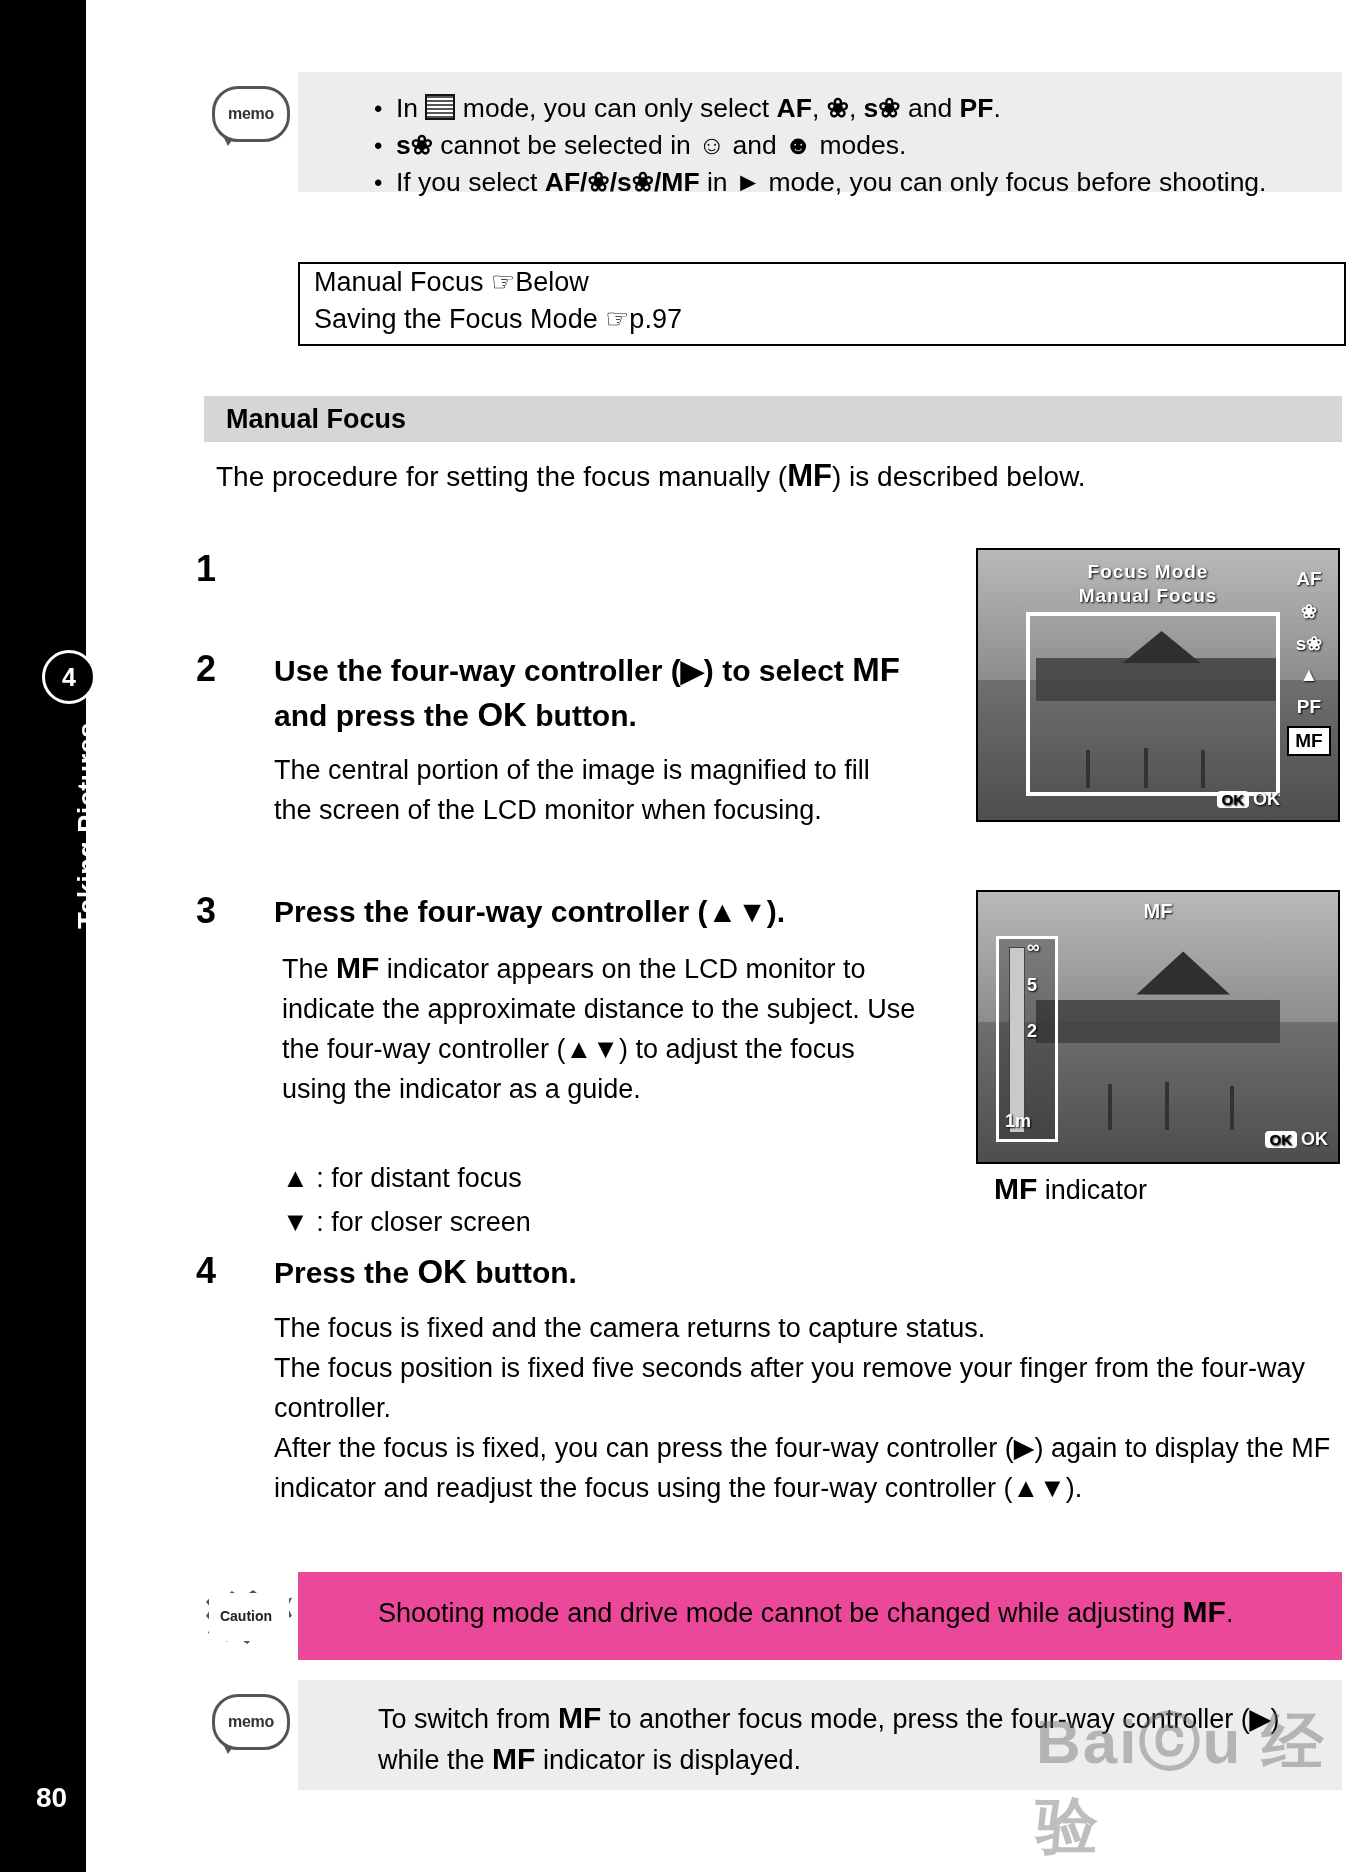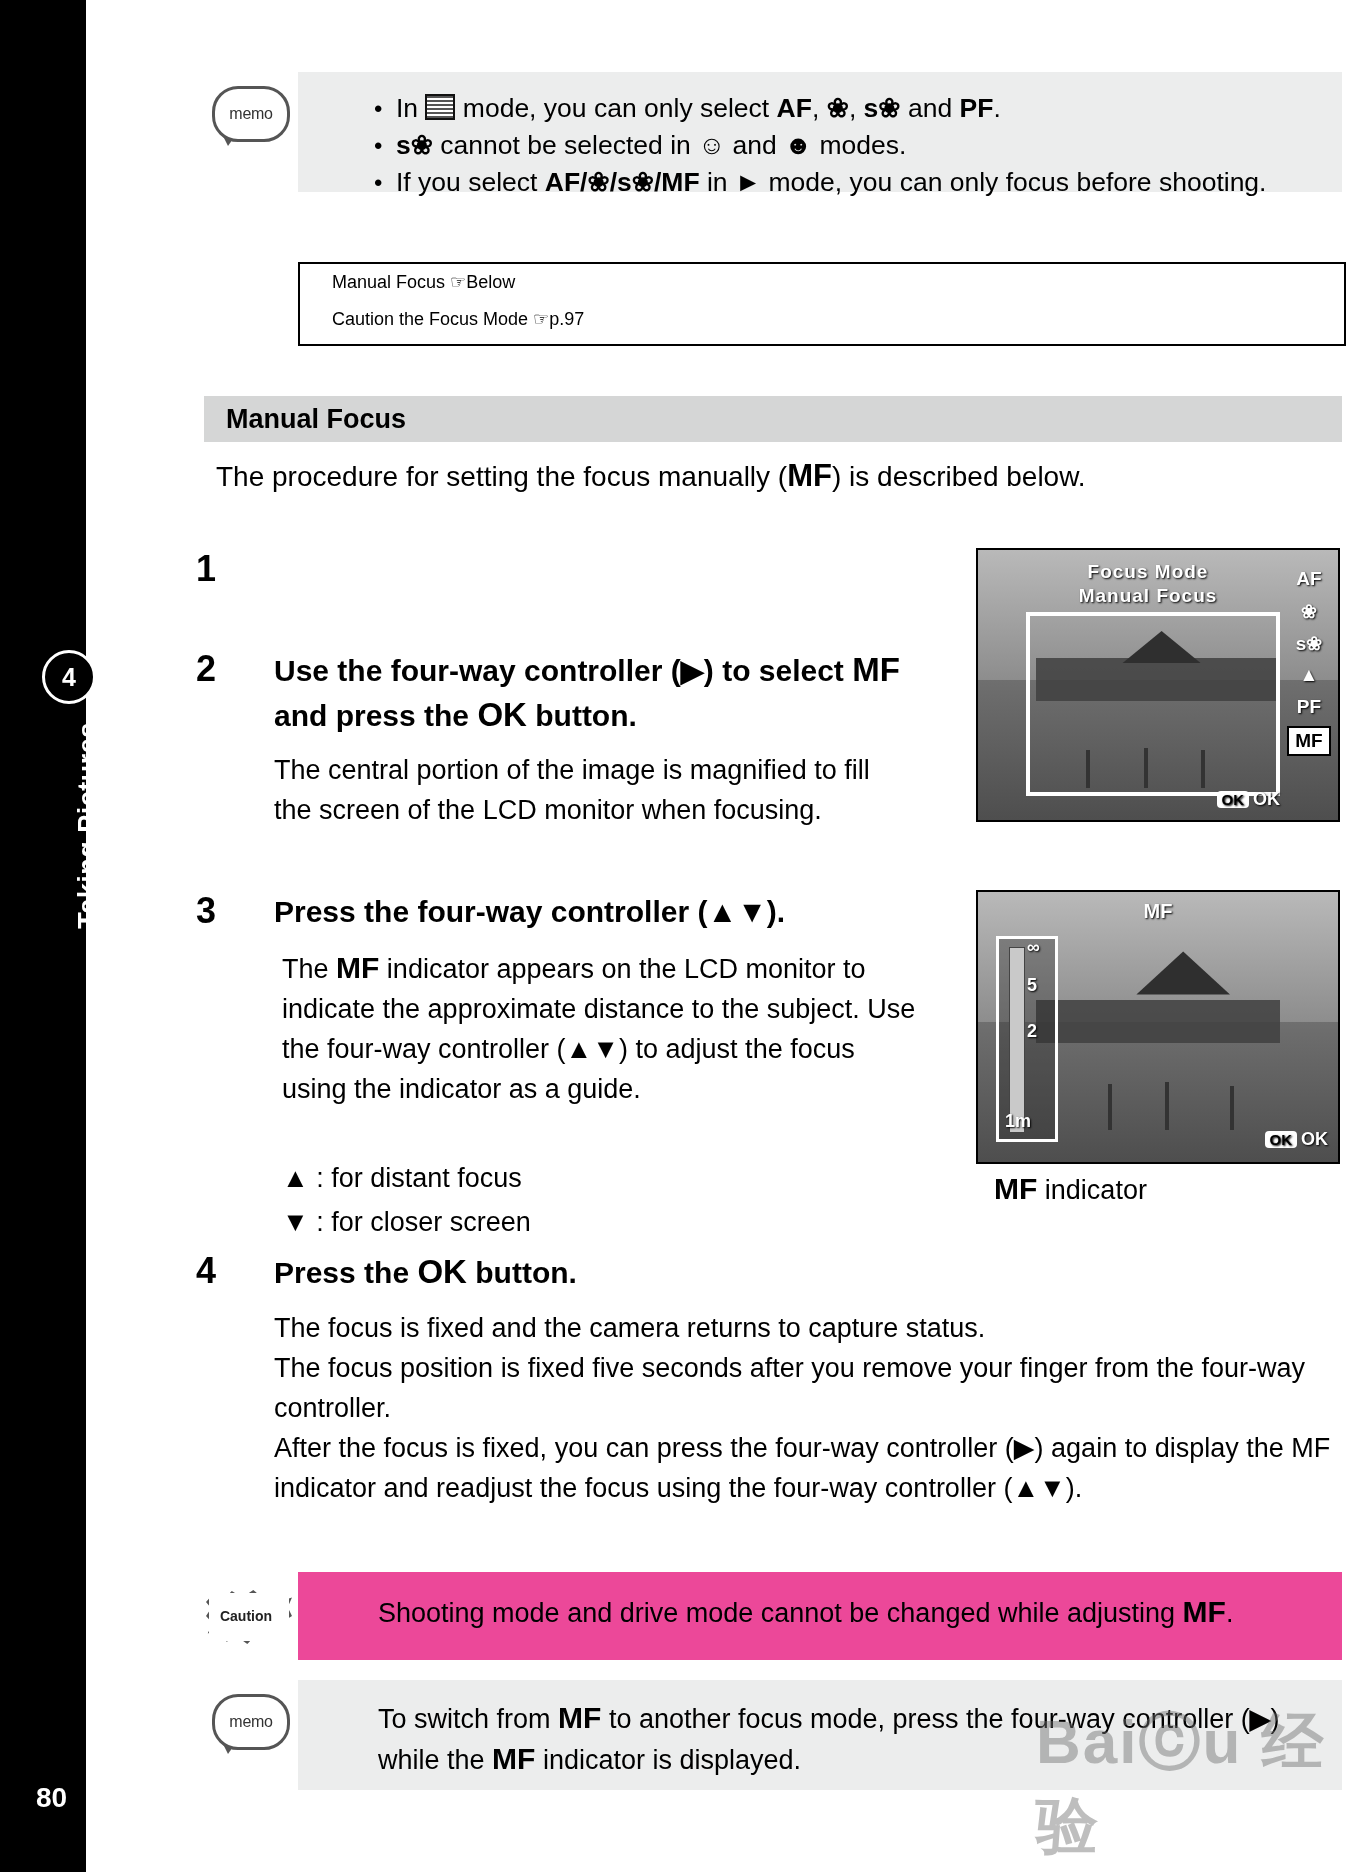--- a/index.html
+++ b/index.html
@@ -36,21 +36,21 @@
   .memo-box{
     position:absolute;background:#eceded;
   }
   #memo1{left:212px;top:72px;width:1044px;height:120px;}
   .memo-icon{
     position:absolute;width:72px;height:62px;
   }
   .memo-icon .bubble{
     position:absolute;left:0;top:0;width:72px;height:50px;border:3px solid #555;border-radius:26px;
     background:#fff;display:flex;align-items:center;justify-content:center;
-    font-size:16px;color:#333;font-weight:normal;letter-spacing:-.3px;
+    font-size:16px;color:#333;font-weight:bold;letter-spacing:-.3px;
   }
   .memo-icon .tail{
     position:absolute;left:6px;top:40px;width:0;height:0;
     border-left:10px solid transparent;border-right:14px solid transparent;border-top:20px solid #555;
   }
   .caution-icon{
     position:absolute;width:80px;height:62px;
   }
   .caution-icon .star{
     position:absolute;left:0;top:2px;width:80px;height:48px;background:#fff;border:3px solid #555;
@@ -68,21 +68,21 @@
     position:relative;padding-left:26px;font-size:26.5px;line-height:37px;color:#000;
   }
   ul.memo-list li:before{
     content:"\2022";position:absolute;left:4px;top:0;font-size:24px;
   }
 
   
   #refbox{
     position:absolute;left:212px;top:262px;width:1044px;height:80px;border:2px solid #000;background:#fff;
   }
-  #refbox .line{font-size:18px;line-height:37px;padding-left:32px;}
+  #refbox .line{font-size:27px;line-height:37px;padding-left:14px;}
 
   
   .section-bar{
     position:absolute;left:118px;top:396px;width:1138px;height:46px;background:#d5d6d6;
   }
   .section-bar span{
     position:absolute;left:22px;top:8px;font-size:27px;font-weight:bold;
   }
 
   .intro{
@@ -197,21 +197,21 @@
       </li>
     </ul>
   </div>
   <div class="memo-icon" style="left:126px;top:86px;">
     <div class="tail"></div>
     <div class="bubble">memo</div>
   </div>
 
   <div id="refbox">
     <div class="line">Manual Focus ☞Below</div>
-    <div class="line">Caution the Focus Mode ☞p.97</div>
+    <div class="line">Saving the Focus Mode ☞p.97</div>
   </div>
 
   <div class="section-bar">
     <span>Manual Focus</span>
   </div>
 
   <div class="intro">
     The procedure for setting the focus manually (<b class="glyph" style="font-size:31px;">MF</b>) is described below.
   </div>
 

